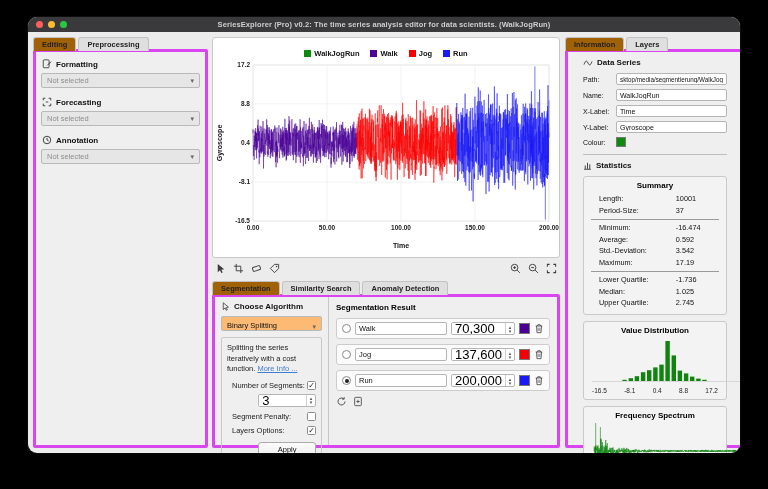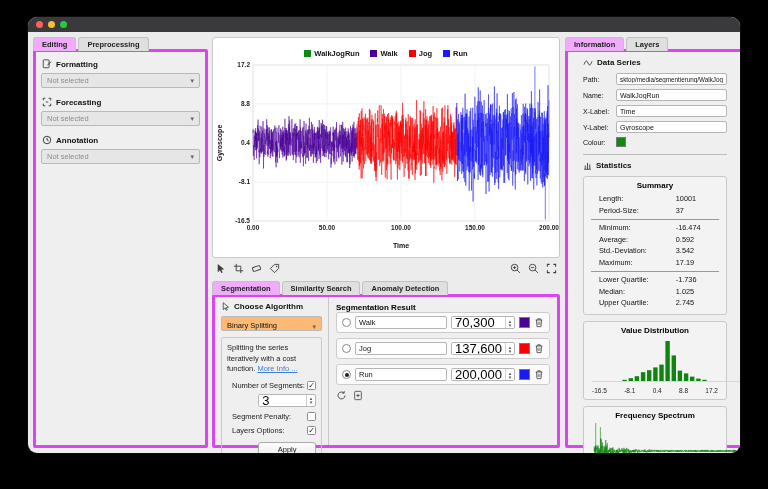--- a/index.html
+++ b/index.html
@@ -11,21 +11,21 @@
   .titlebar { position:relative; height:15px; background:#3a3a3c; display:flex; align-items:center; }
   .lights { position:absolute; left:8px; top:4px; display:flex; gap:5px; }
   .light { width:7px; height:7px; border-radius:50%; }
   .title { flex:1; text-align:center; font-size:7.5px; font-weight:bold; color:#cfcfcf; letter-spacing:.1px; }
   .content { position:absolute; top:15px; left:0; right:0; bottom:0; }
 
   
   .tabbar { display:flex; gap:2px; height:14px; position:relative; z-index:2; }
   .tab { padding:2px 8px 0 8px; font-size:7.5px; font-weight:bold; color:#222;
          background:#dfdfdf; border:1px solid #c2c2c2; border-bottom:none; border-radius:3px 3px 0 0; }
-  .tab.active { background:#f0abfc; }
+  .tab.active { background:#a16207; }
   .panel-box { border:3px solid #d946ef; border-radius:2px; background:#efefef; margin-top:-1px; }
   .sec-head { display:flex; align-items:center; gap:4px; font-size:8px; font-weight:bold; color:#111; }
   .dropdown { height:15px; border:1px solid #b9b9b9; border-radius:2px; background:#e6e6e6;
               display:flex; align-items:center; justify-content:space-between; padding:0 5px; font-size:7.5px; color:#8e8e8e; }
   .dropdown.enabled { background:#fdba74; color:#111;align-items:flex-end; }
   .chev { font-size:7px; color:#666; line-height:1; }
   .ibx { height:12px; border:1px solid #b5b5b5; border-radius:2px; background:#fff; font-size:7px;
          font-family:"Liberation Sans",sans-serif; padding:0 3px; color:#111; width:100%; }
   .checkbox { width:9px; height:9px; border:1px solid #8a8a8a; border-radius:1.5px; background:#fff;
               font-size:8px; line-height:8px; text-align:center; color:#222; }
@@ -57,21 +57,21 @@
   .v-div { width:1px; background:#c6c6c6; }
   .result-pane { flex:1; padding:5px 7px; }
   .algo-box { border:1px solid #c9c9c9; border-radius:2px; margin-top:6px; padding:5px 5px 6px; font-size:7.5px; color:#222; }
   .desc { line-height:1.4; margin-bottom:6px; }
   .link { color:#3f7fd4; text-decoration:underline; }
   .opt-row { display:flex; align-items:center; justify-content:space-between; padding-left:5px; margin-top:5px; }
   .spin-row { display:flex; justify-content:flex-end; margin-top:4px; }
   .apply-row { display:flex; justify-content:flex-end; margin-top:7px; }
   .btn { width:58px; height:15px; font-size:7.5px; font-family:"Liberation Sans",sans-serif;
          border:1px solid #ababab; border-radius:3px; background:linear-gradient(#fdfdfd,#ededed); color:#111; }
-  .result-head { font-size:8px; font-weight:bold; margin:1px 0 0; }
+  .result-head { font-size:8px; font-weight:bold; margin:1px 0 6px; }
   .result-row { height:21px; border:1px solid #cccccc; border-radius:3px; background:#fbfbfb;
                 display:flex; align-items:center; gap:4px; padding:0 5px; margin-bottom:5px; }
   .result-row .name { width:92px; }
   .result-row .spin { width:64px; }
   .swatch { width:11px; height:11px; border:1px solid #777; flex:none; }
   .result-actions { display:flex; gap:6px; margin-top:3px; }
 
   
   .right-panel { position:absolute; left:537px; top:5px; width:180px; bottom:5px; }
   .right-panel .panel-box { position:absolute; top:13px; left:0; right:0; bottom:0; padding:6px 15px; }
@@ -91,20 +91,21 @@
 
 <div class="screen">
   <div class="window">
 
     <div class="titlebar">
       <div class="lights">
         <span class="light" style="background: rgb(255, 95, 87);"></span>
         <span class="light" style="background: rgb(254, 188, 46);"></span>
         <span class="light" style="background: rgb(40, 200, 64);"></span>
       </div>
+      <div class="title">SeriesExplorer (Pro) v0.2: The time series analysis editor for data scientists. (WalkJogRun)</div>
     </div>
 
     <div class="content">
 
       <div class="left-panel">
         <div class="tabbar">
           <div class="tab active">Editing</div>
           <div class="tab">Preprocessing</div>
         </div>
         <div class="panel-box">

